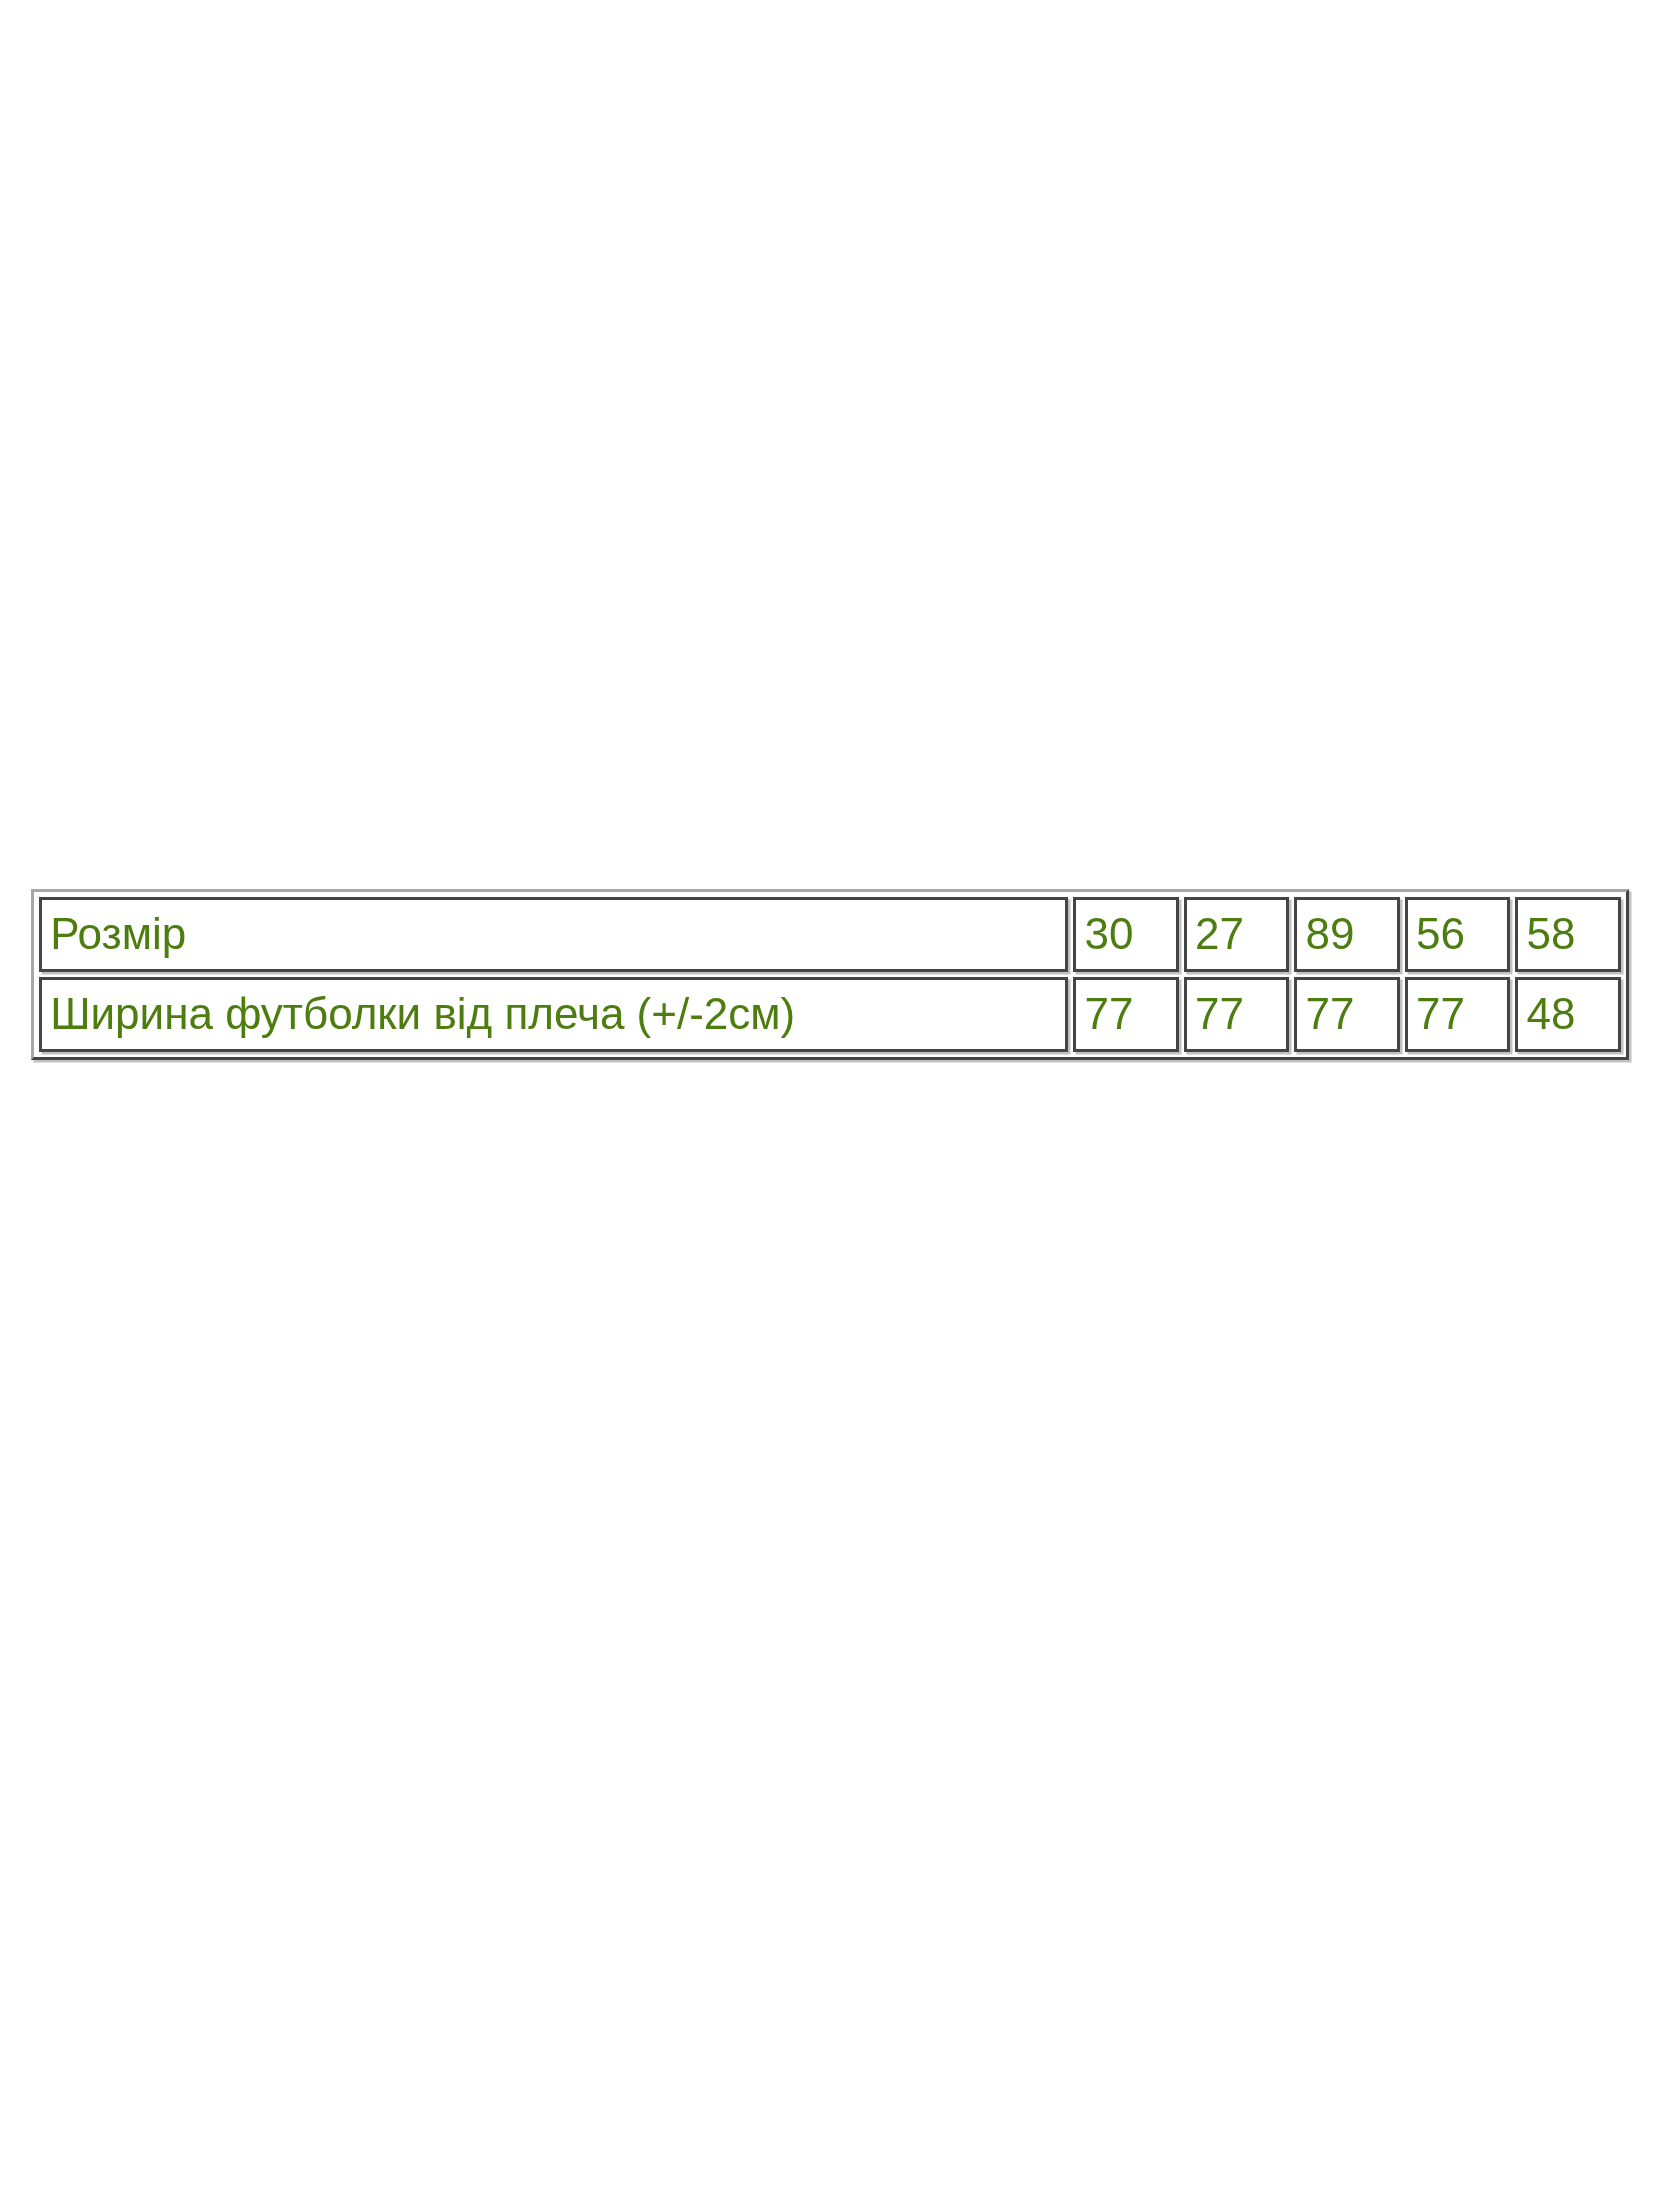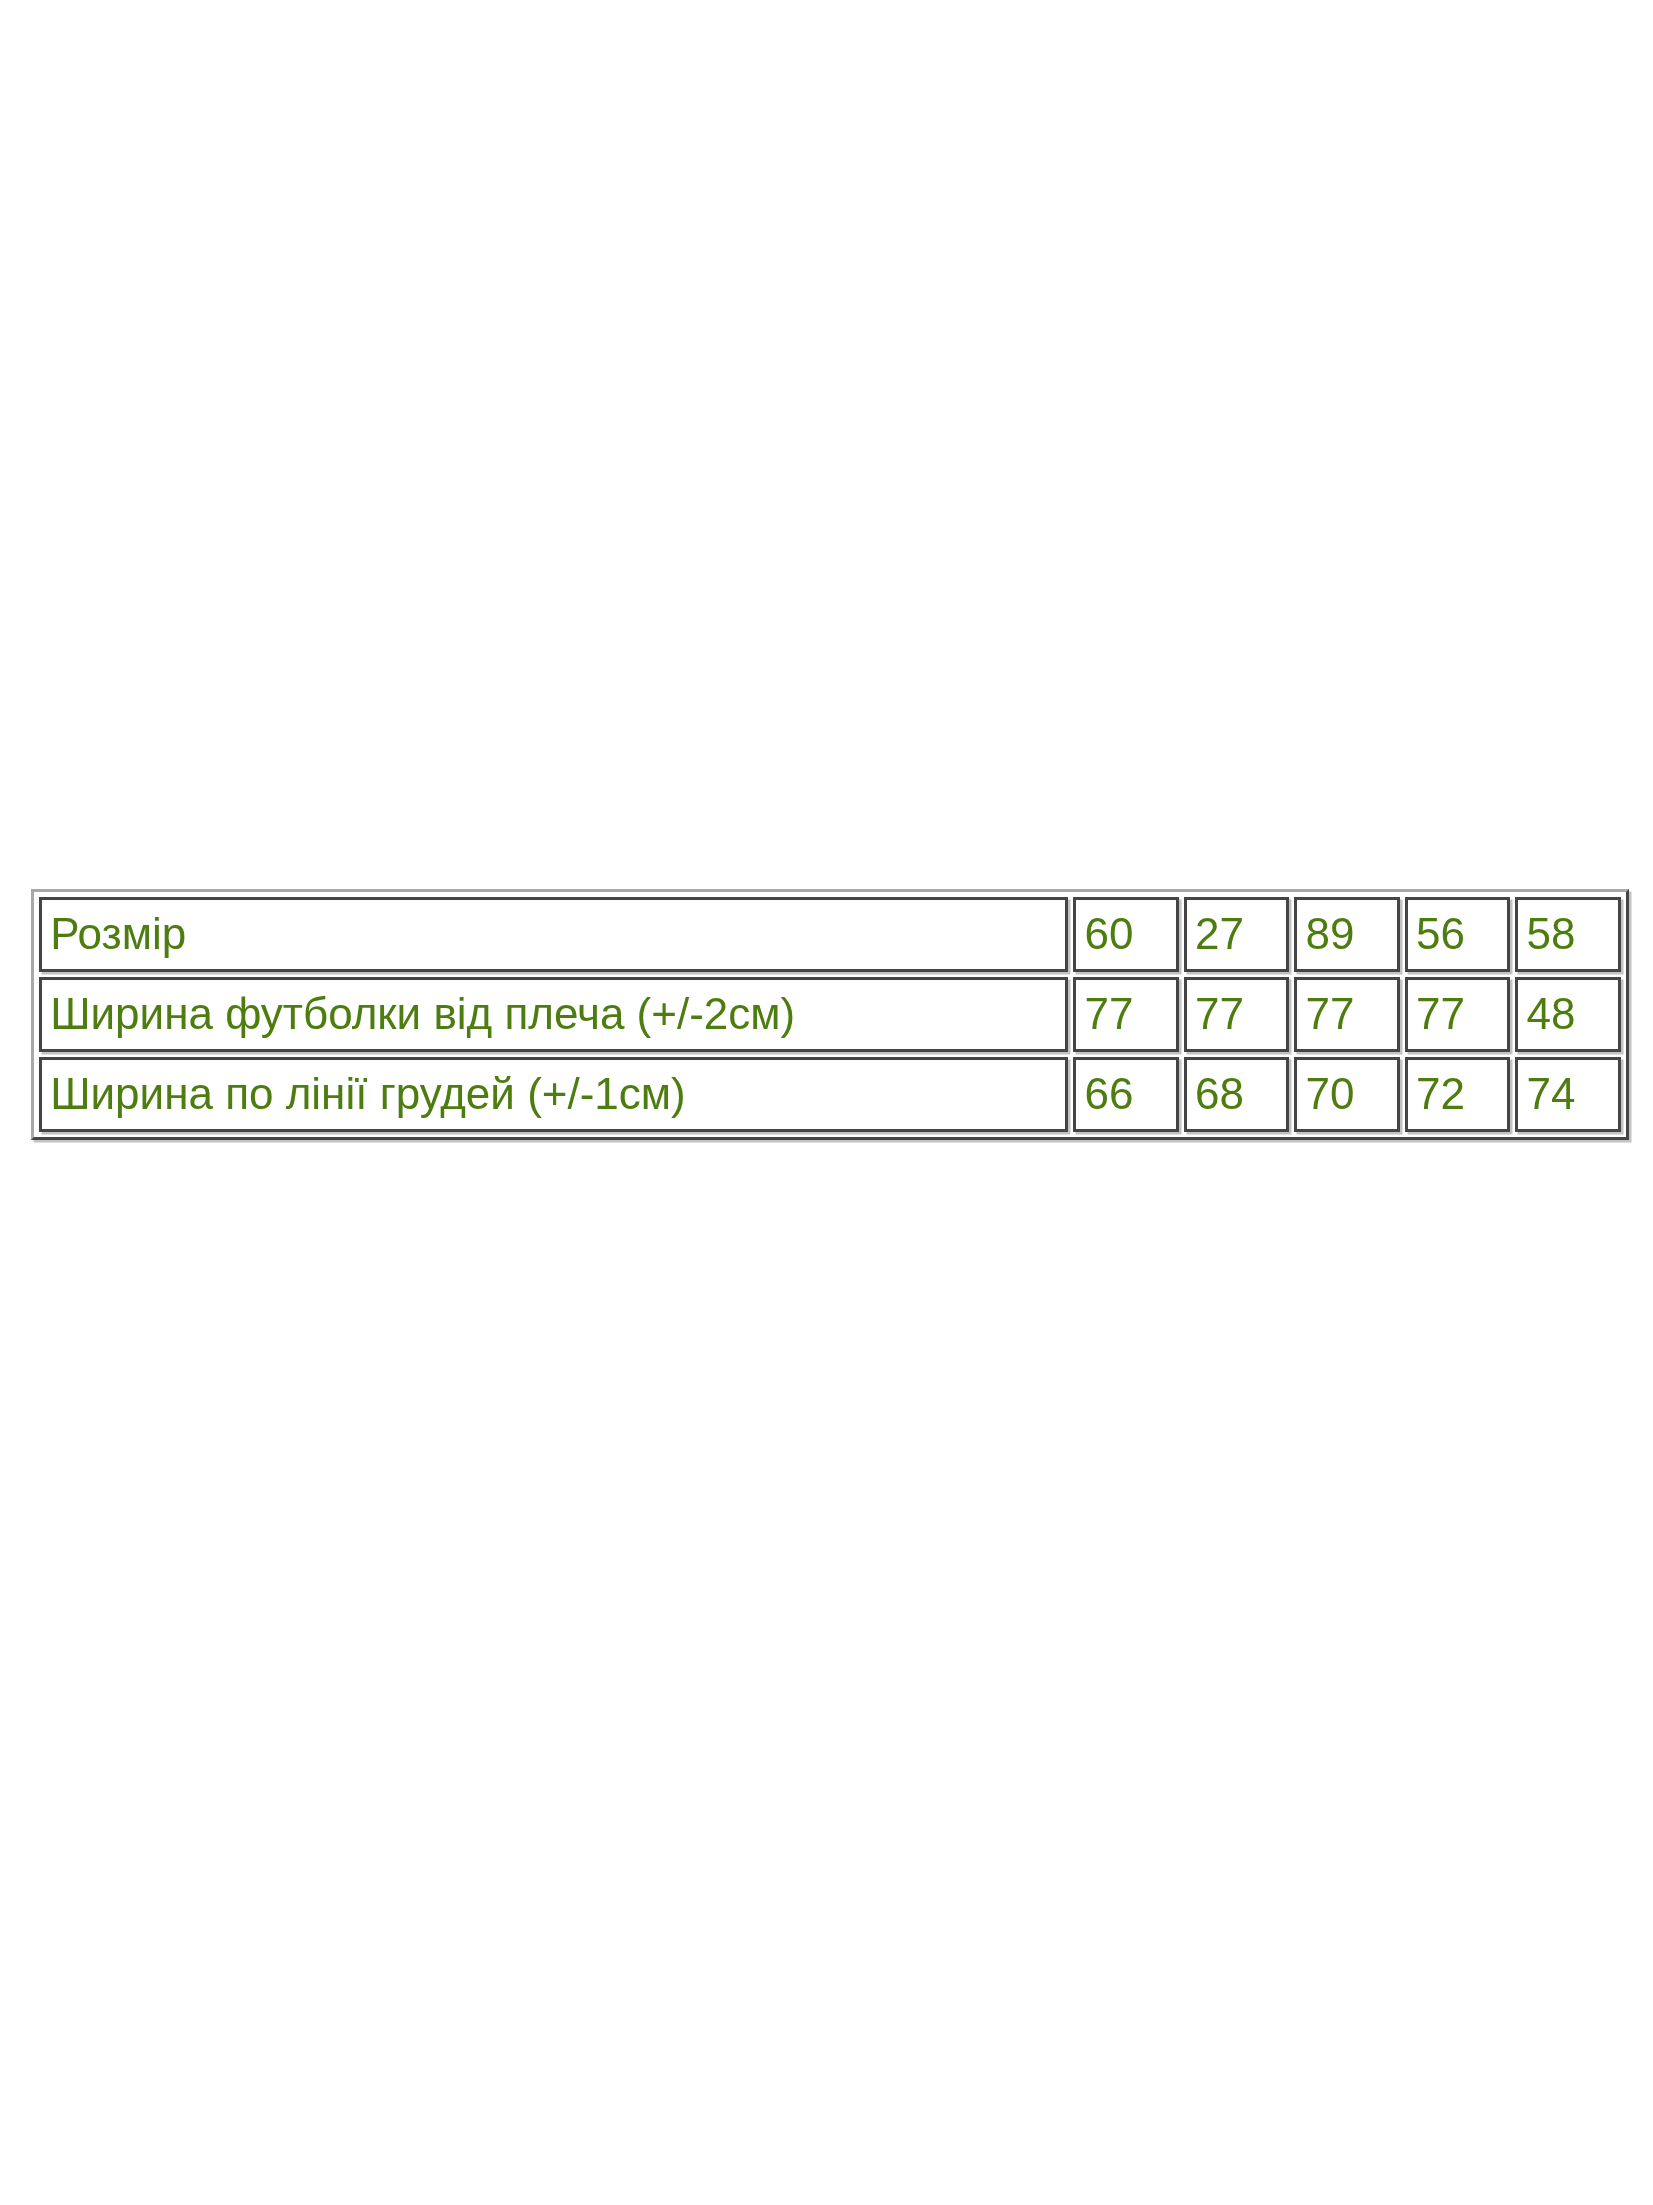--- a/index.html
+++ b/index.html
@@ -56,38 +56,30 @@
       <col class="label-col">
       <col class="num-col">
       <col class="num-col">
       <col class="num-col">
       <col class="num-col">
       <col class="num-col">
     </colgroup>
     <tbody>
       <tr>
         <td>Розмір</td>
-        <td>60</td>
+        <td>30</td>
         <td>27</td>
         <td>89</td>
         <td>56</td>
         <td>58</td>
       </tr>
       <tr>
         <td>Ширина футболки від плеча (+/-2см)</td>
         <td>77</td>
         <td>77</td>
         <td>77</td>
         <td>77</td>
         <td>48</td>
       </tr>
-      <tr>
-        <td>Ширина по лінії грудей (+/-1см)</td>
-        <td>66</td>
-        <td>68</td>
-        <td>70</td>
-        <td>72</td>
-        <td>74</td>
-      </tr>
     </tbody>
   </table>
 </div>
 
 
 </body></html>

